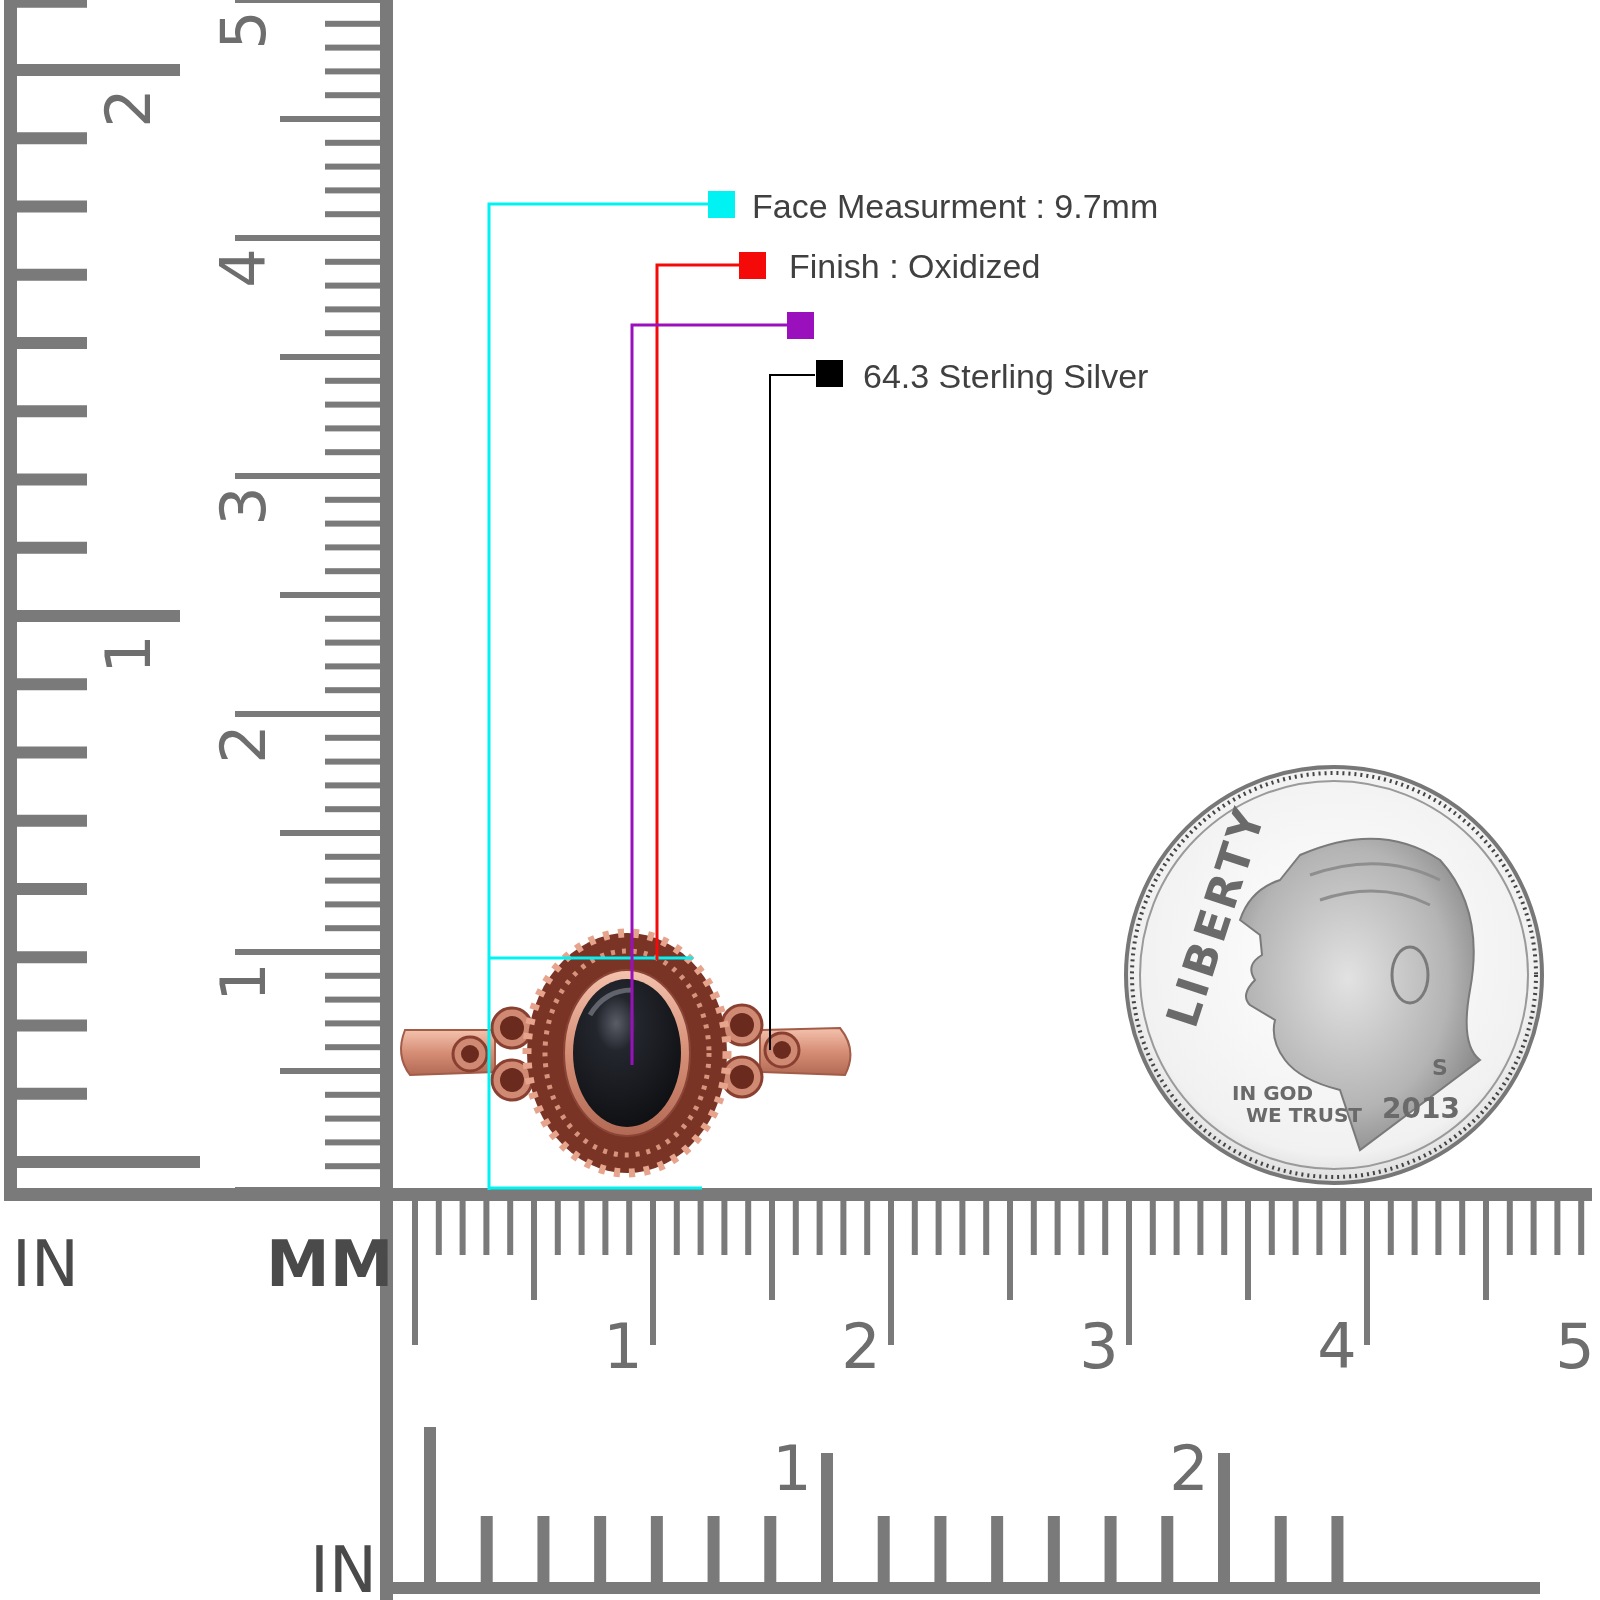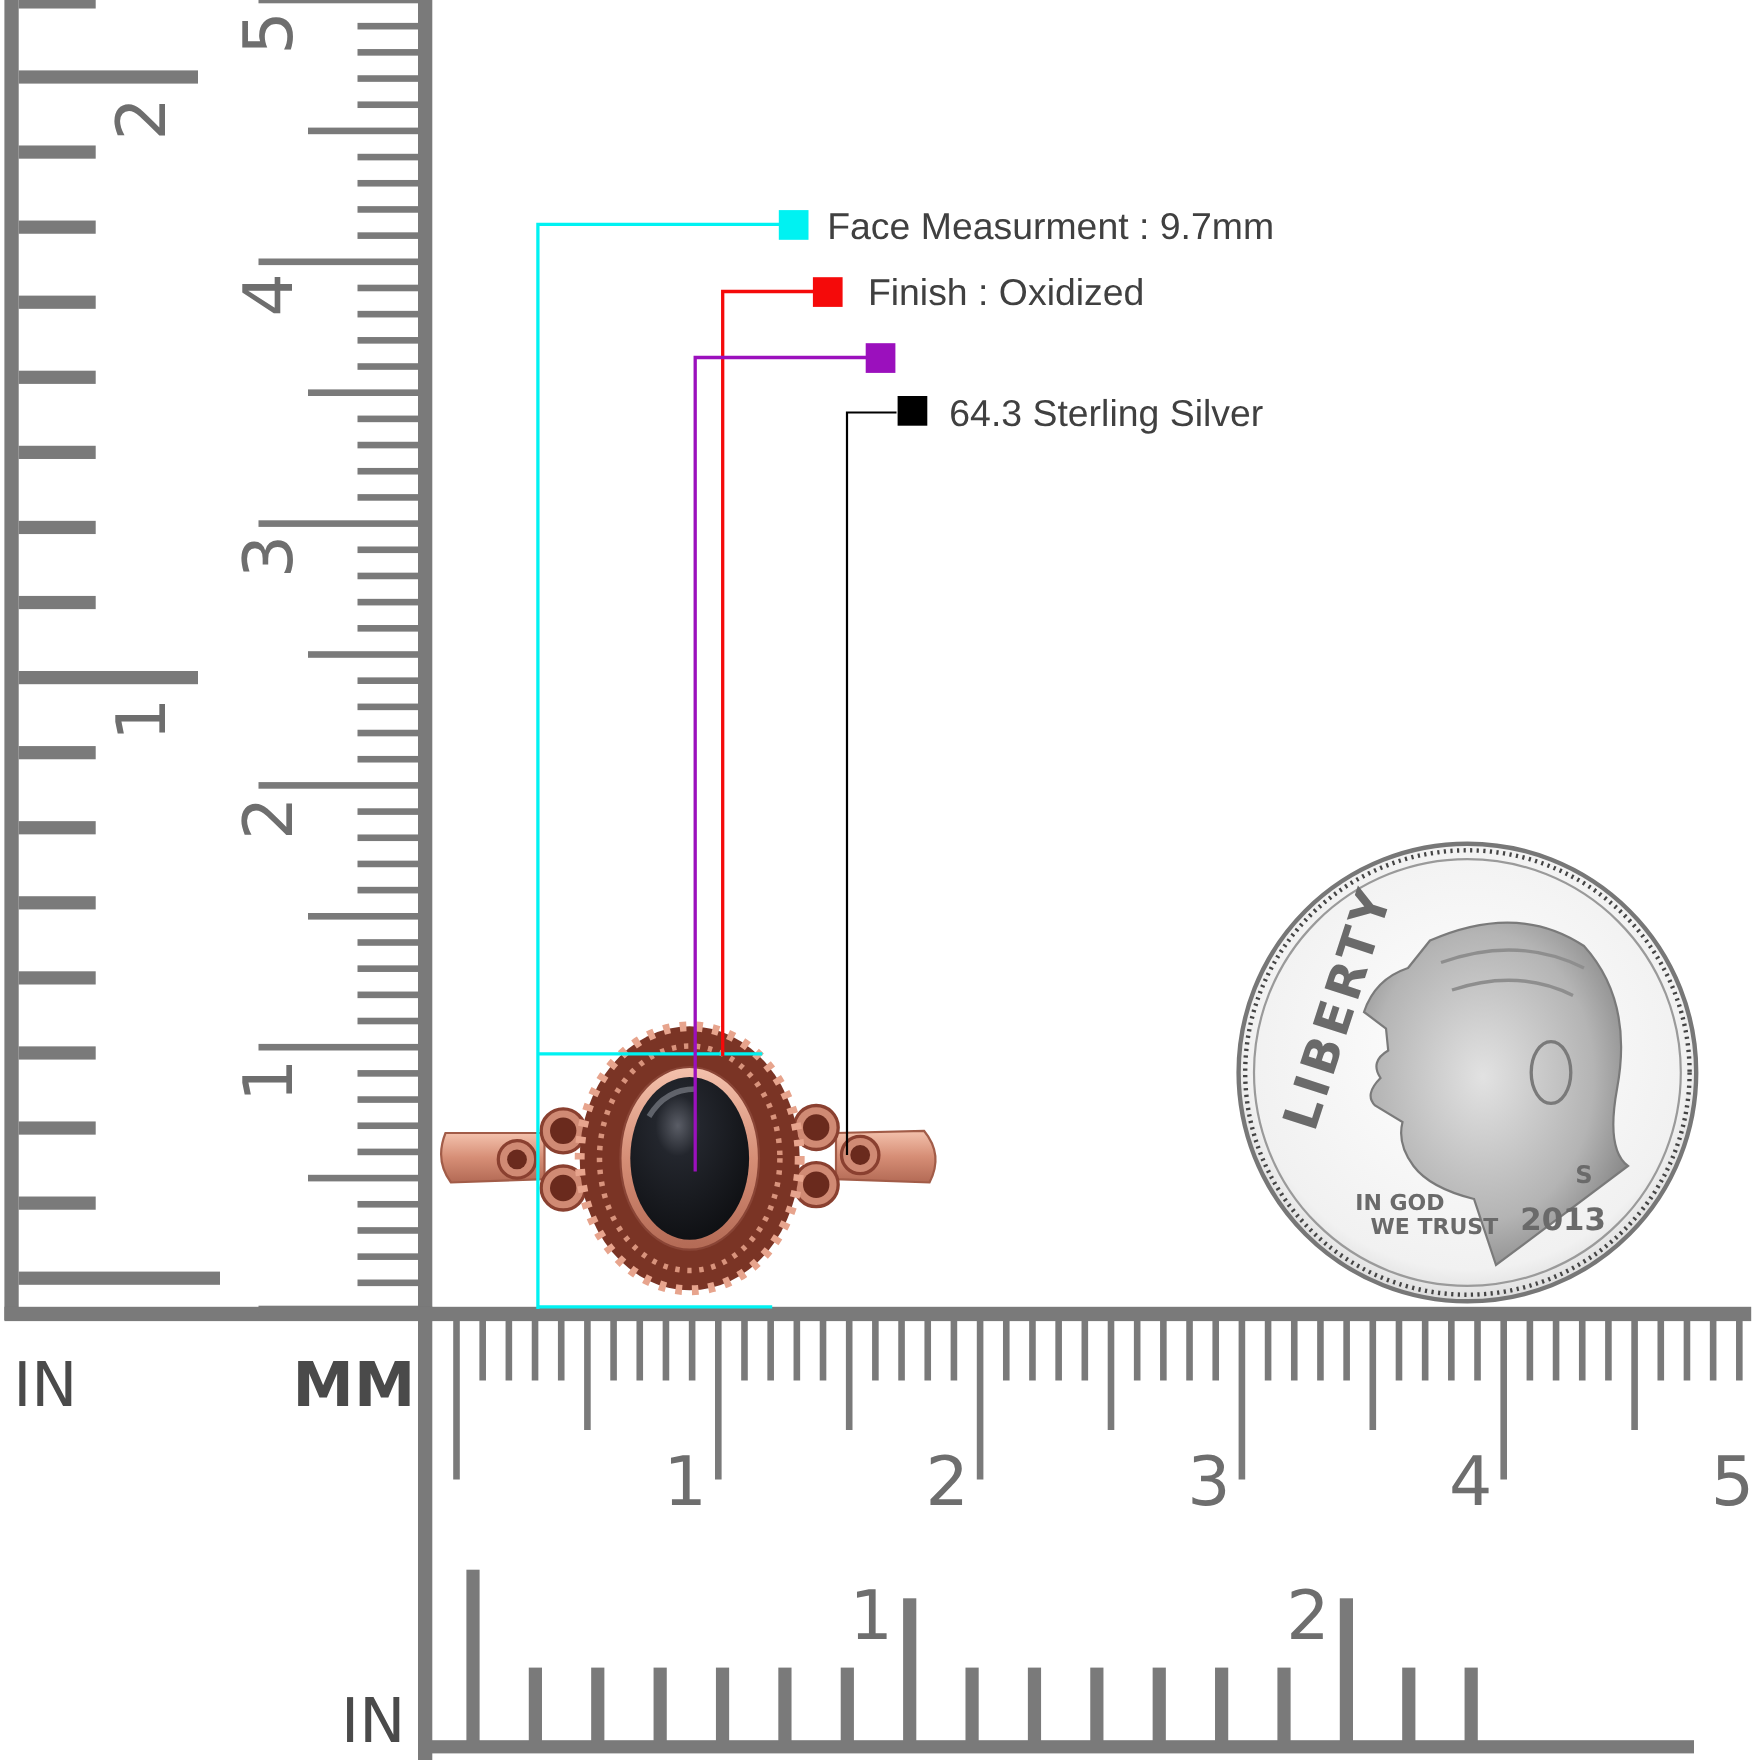--- a/index.html
+++ b/index.html
@@ -1,19 +1,19 @@
 <!DOCTYPE html>
 <html><head>
 <meta charset="utf-8">
 <style>
   html, body { margin:0; padding:0; background:#ffffff; }
   body { width:1600px; height:1600px; position:relative; overflow:hidden; font-family:"Liberation Sans", sans-serif; }
   #stage { position:absolute; left:0; top:0; width:1600px; height:1600px; }
   .label { position:absolute; font-family:"Liberation Sans", sans-serif; color:#404040; font-size:34px; white-space:nowrap; line-height:1; }
-  .unit { position:absolute; font-family:"DejaVu Sans", sans-serif; color:#4a4a4a; font-size:56px; line-height:1; }
+  .unit { position:absolute; font-family:"DejaVu Sans", sans-serif; color:#4a4a4a; font-size:64px; line-height:1; }
   .swatch { position:absolute; width:27px; height:27px; }
   svg text { font-family:"DejaVu Sans", sans-serif; }
 </style>
 </head>
 <body>
 
 <div id="stage">
 
   <svg width="1600" height="1600" viewBox="0 0 1600 1600" style="position:absolute;left:0;top:0">
     <defs>

